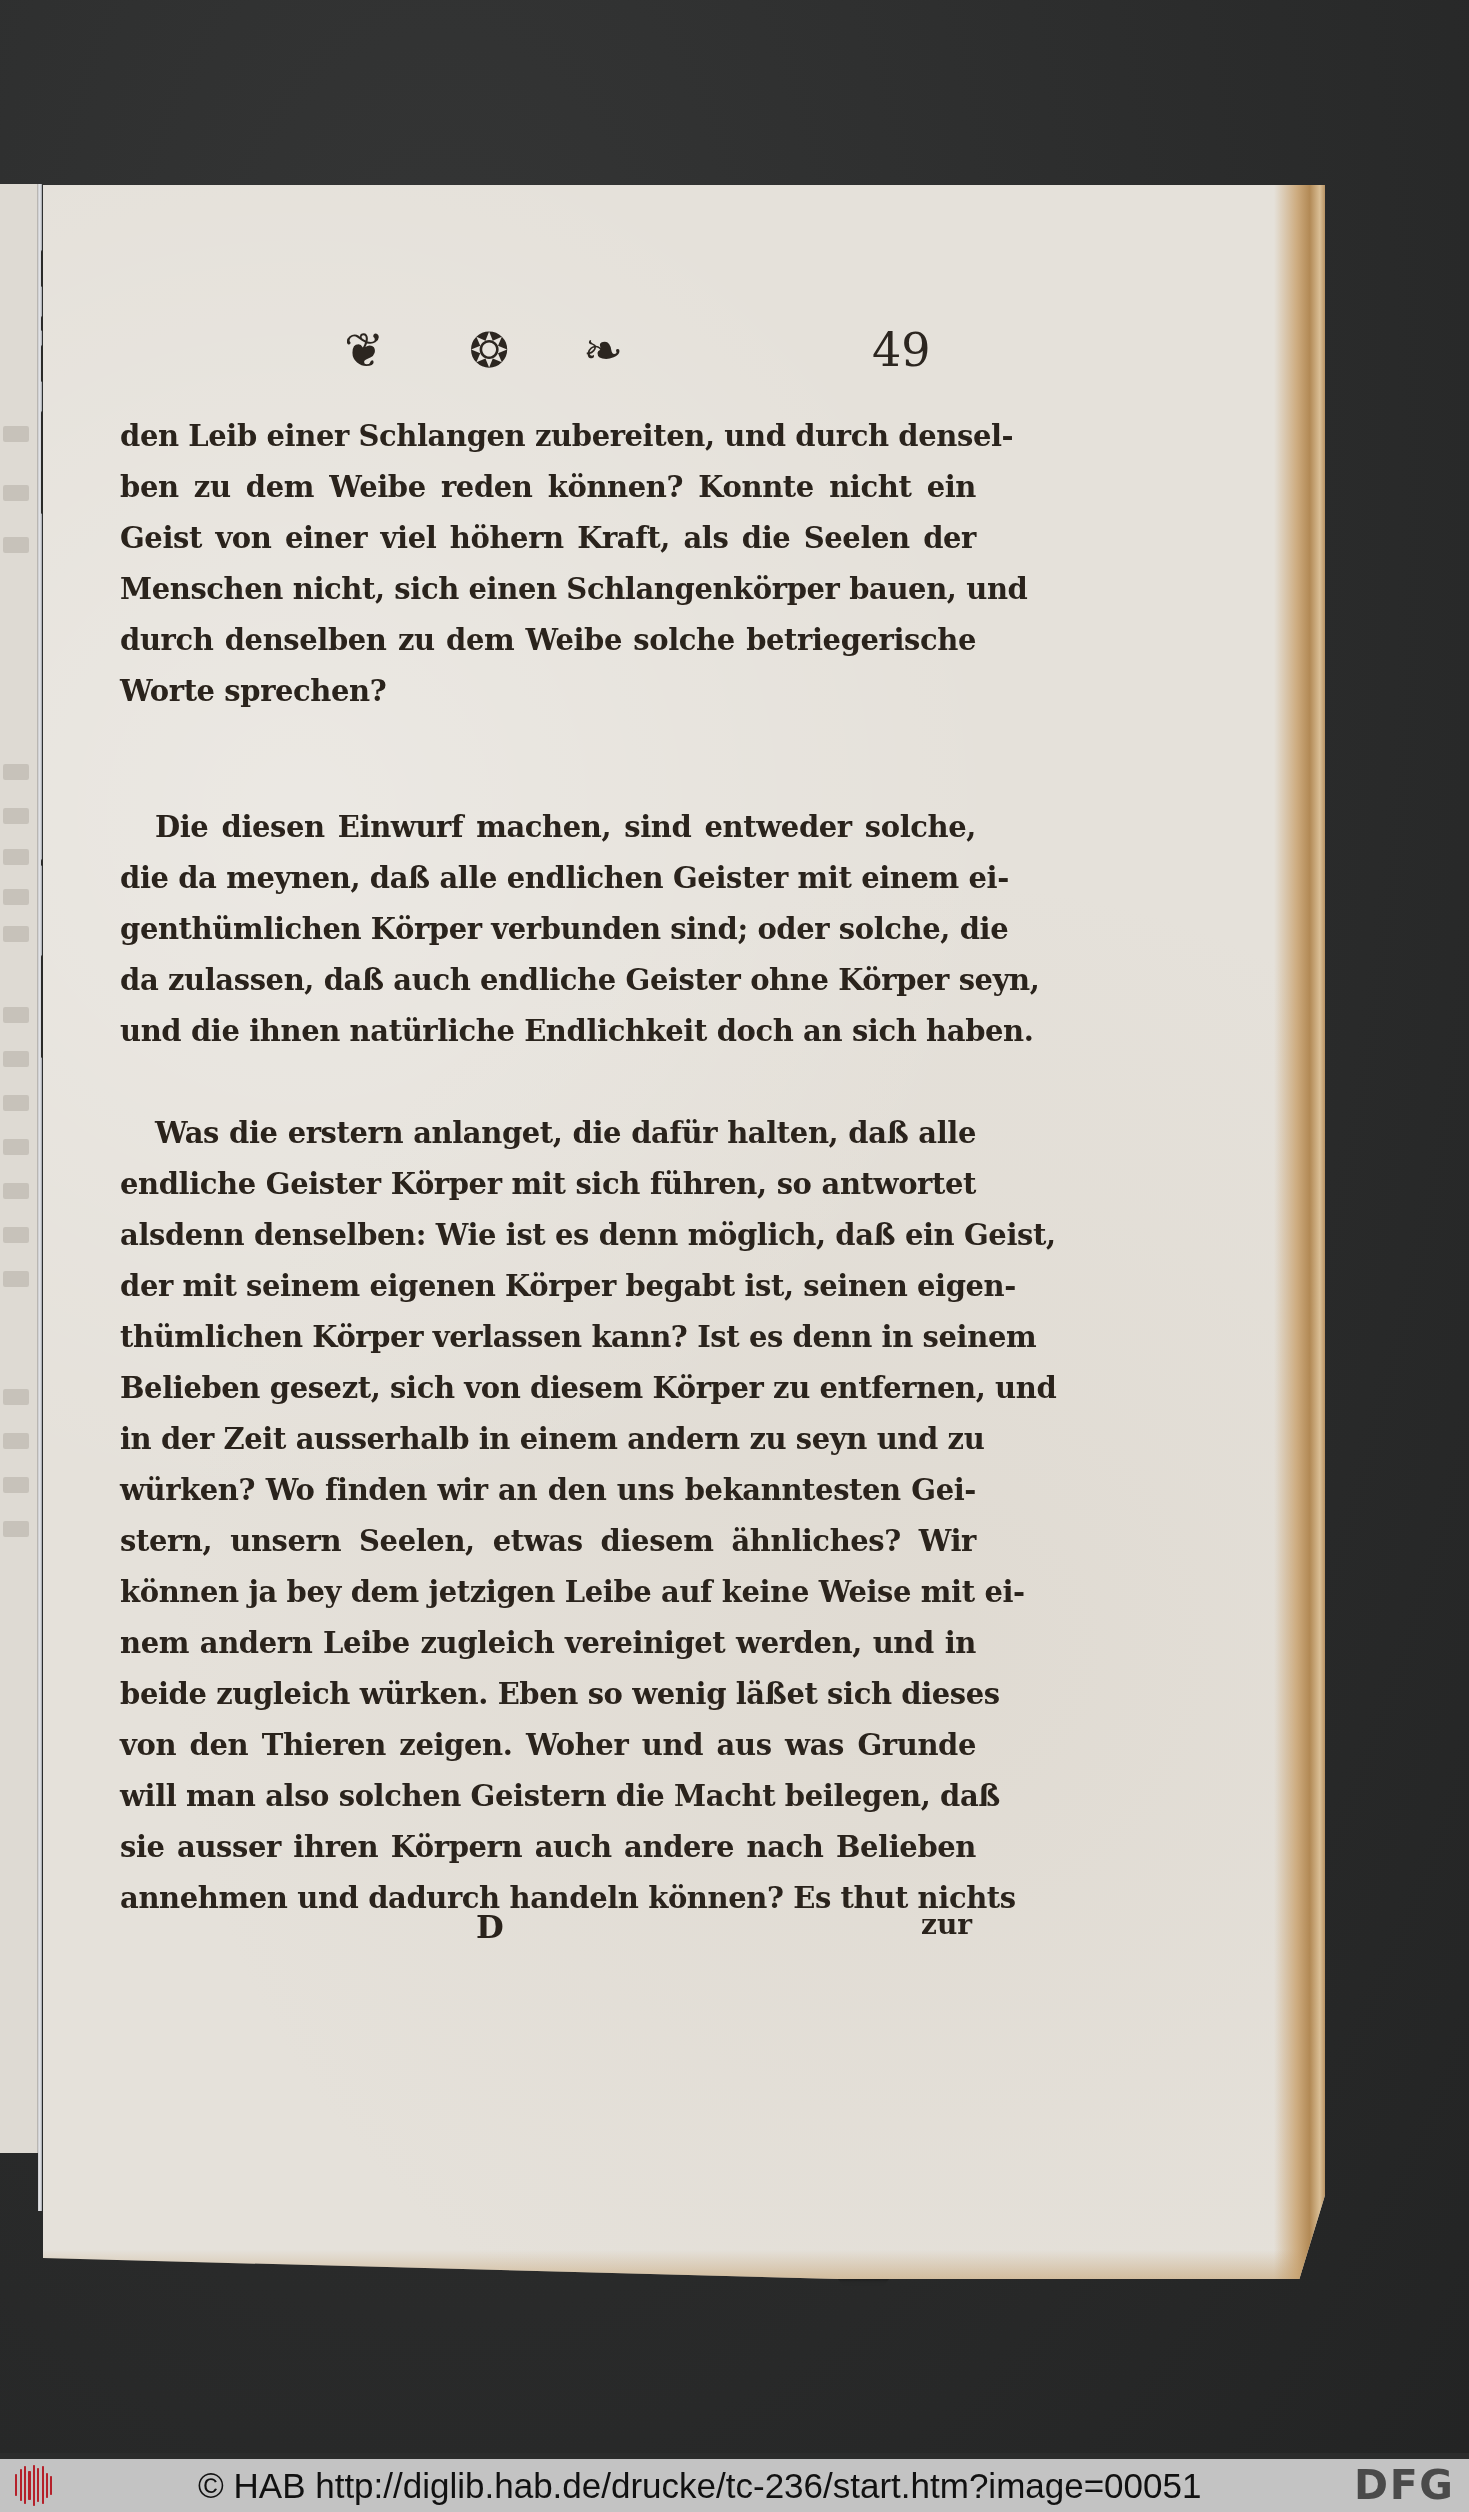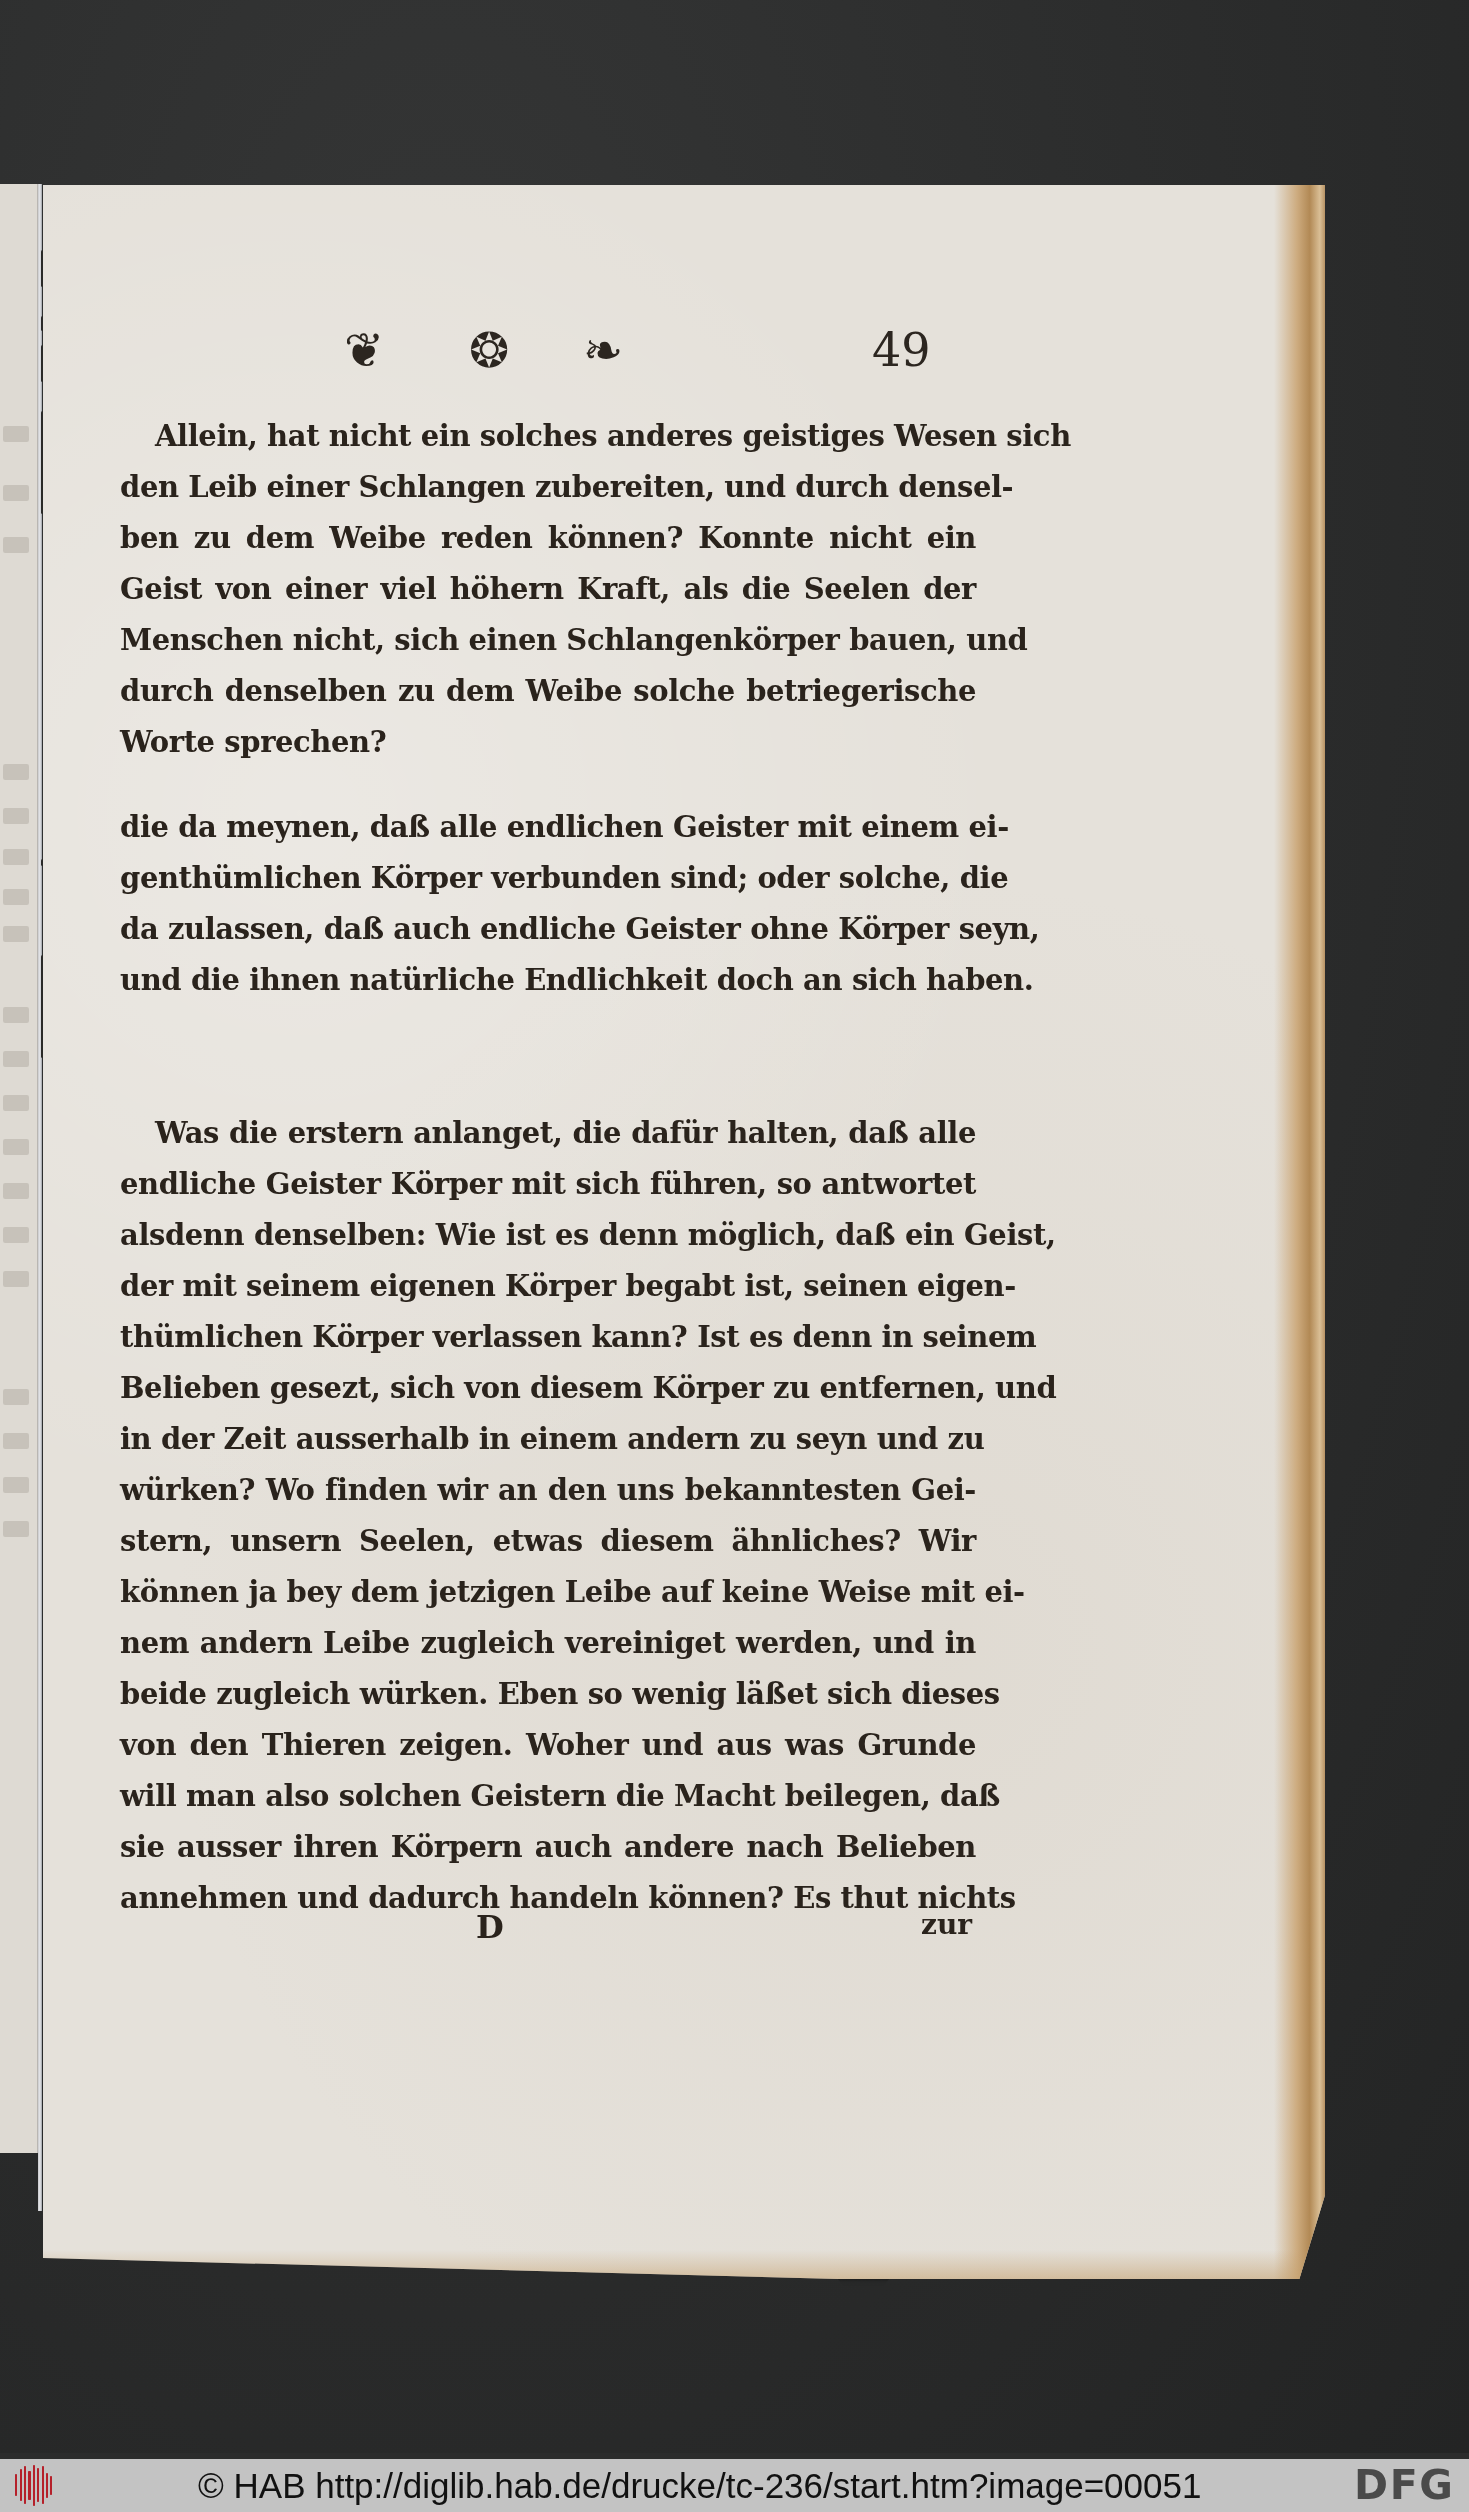--- a/index.html
+++ b/index.html
@@ -227,30 +227,30 @@
   <div class="page-edge-bottom"></div>
 
   <div class="header-row">
     <span class="ornament" style="left:301px">❦</span>
     <span class="ornament" style="left:426px">❂</span>
     <span class="ornament" style="left:540px">❧</span>
     <span class="page-number">49</span>
   </div>
 
   <div class="text-block" style="top:226px">
-    <span class="text-line indent">Allein, hat nicht ein solches anderes geistiges Wesen sich</span>
     <span class="text-line">den Leib einer Schlangen zubereiten, und durch densel-</span>
     <span class="text-line">ben zu dem Weibe reden können? Konnte nicht ein</span>
     <span class="text-line">Geist von einer viel höhern Kraft, als die Seelen der</span>
     <span class="text-line">Menschen nicht, sich einen Schlangenkörper bauen, und</span>
     <span class="text-line">durch denselben zu dem Weibe solche betriegerische</span>
     <span class="text-line last">Worte sprechen?</span>
   </div>
 
   <div class="text-block" style="top:617px">
+    <span class="text-line indent">Die diesen Einwurf machen, sind entweder solche,</span>
     <span class="text-line">die da meynen, daß alle endlichen Geister mit einem ei-</span>
     <span class="text-line">genthümlichen Körper verbunden sind; oder solche, die</span>
     <span class="text-line">da zulassen, daß auch endliche Geister ohne Körper seyn,</span>
     <span class="text-line last">und die ihnen natürliche Endlichkeit doch an sich haben.</span>
   </div>
 
   <div class="text-block" style="top:923px">
     <span class="text-line indent">Was die erstern anlanget, die dafür halten, daß alle</span>
     <span class="text-line">endliche Geister Körper mit sich führen, so antwortet</span>
     <span class="text-line">alsdenn denselben: Wie ist es denn möglich, daß ein Geist,</span>

